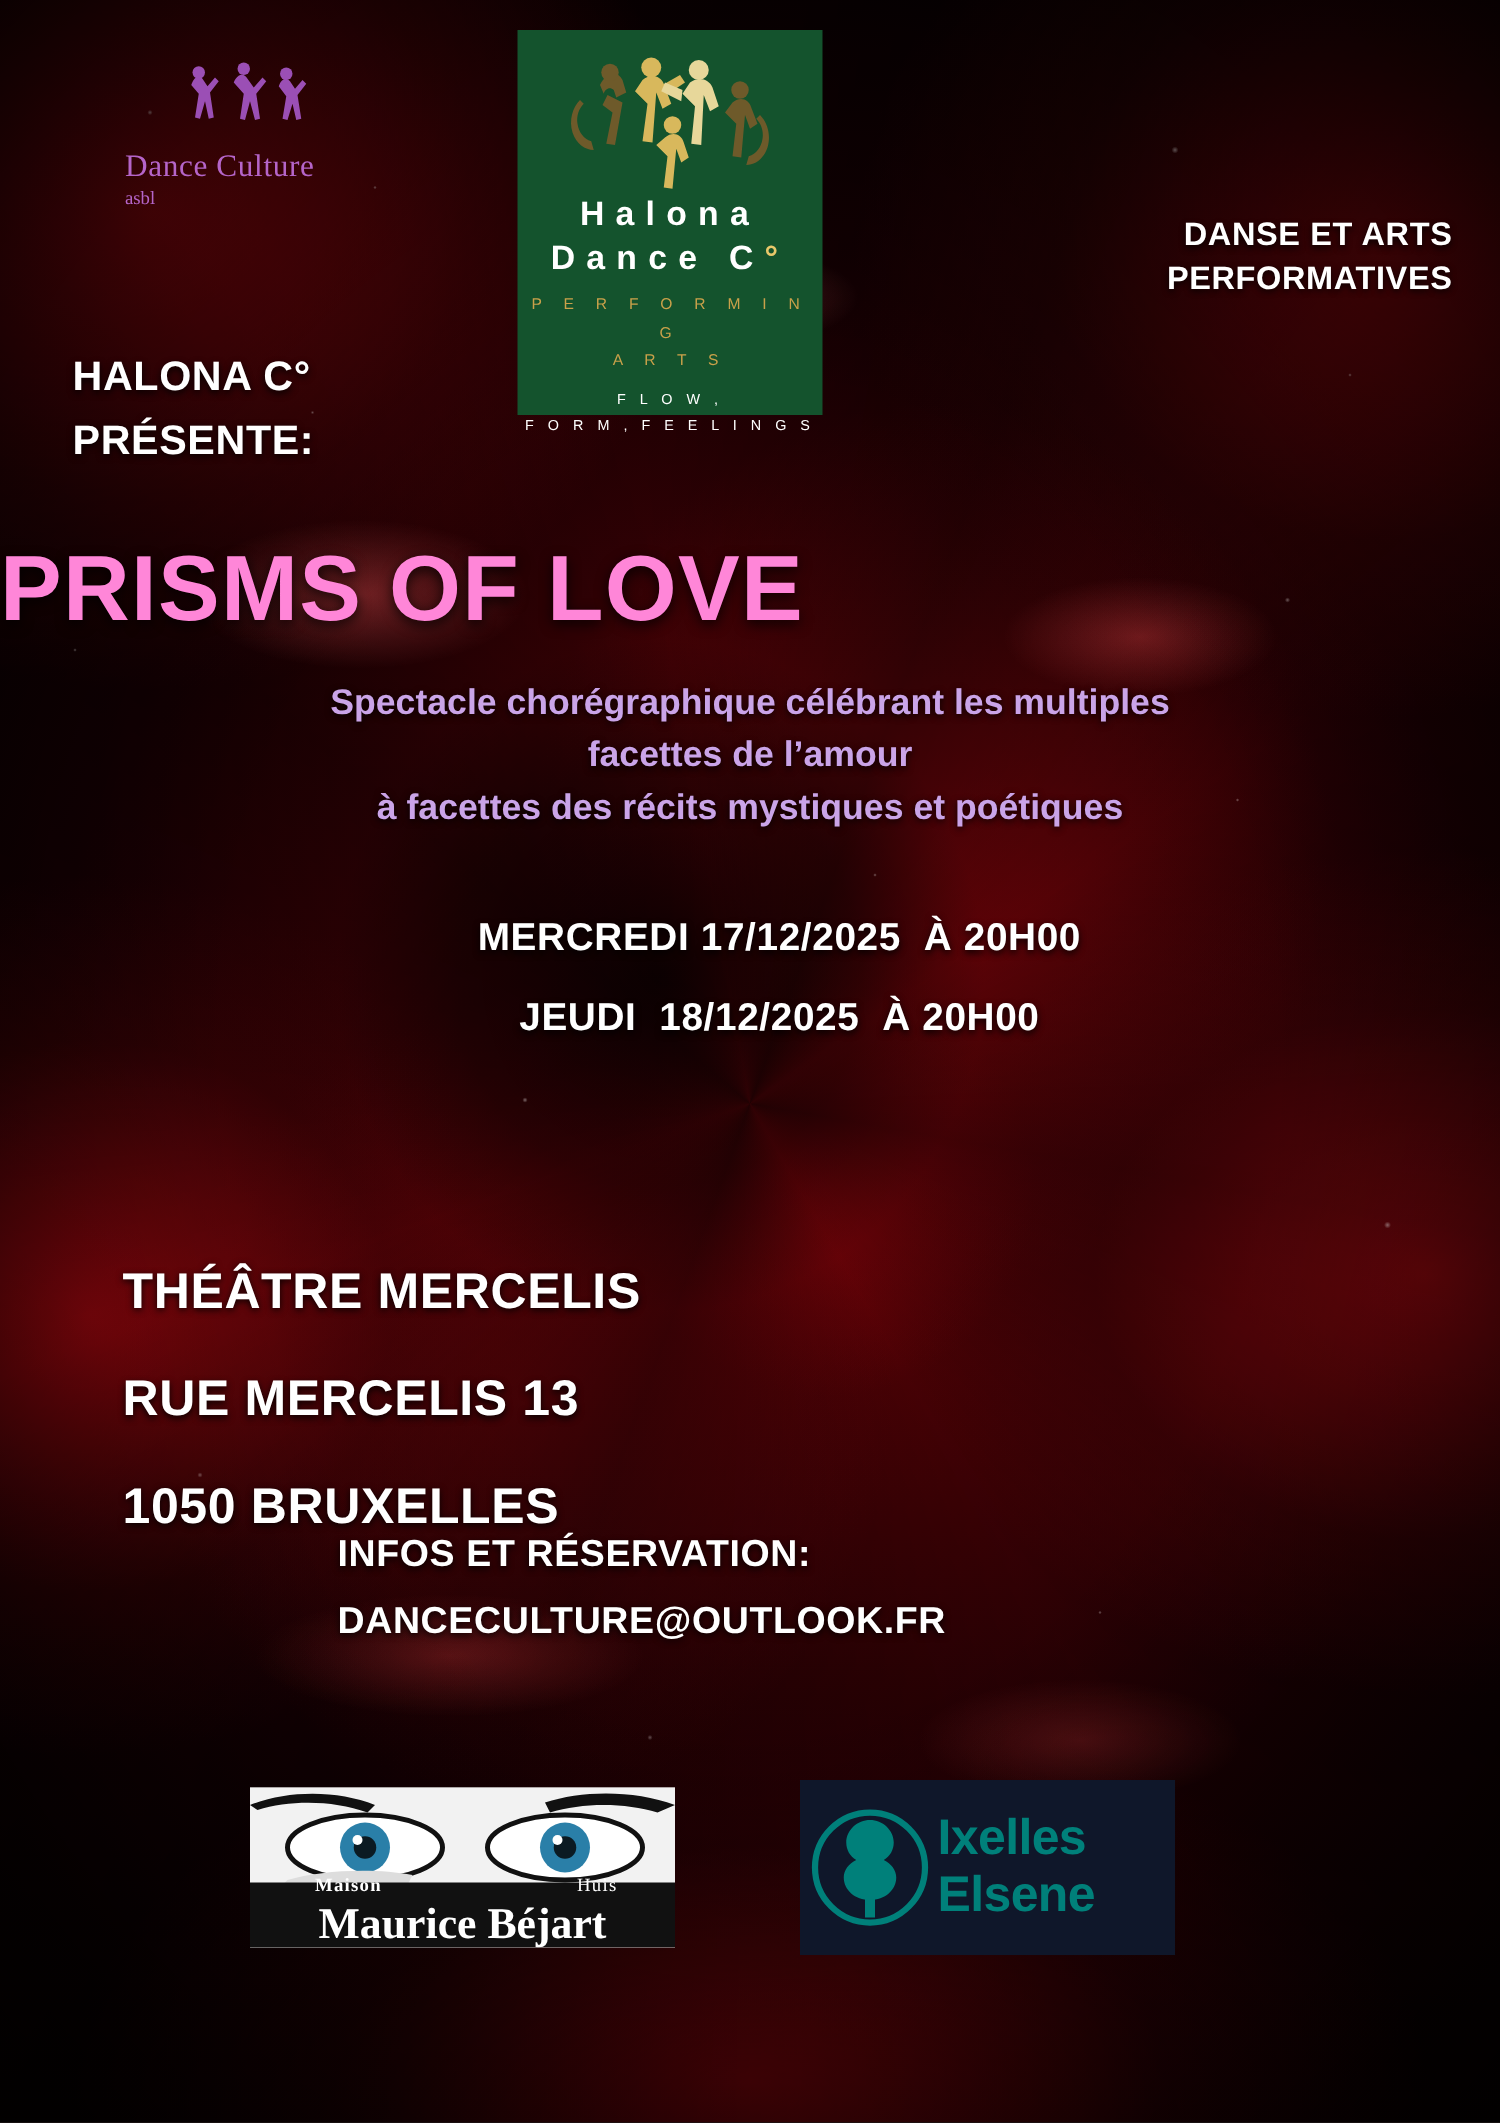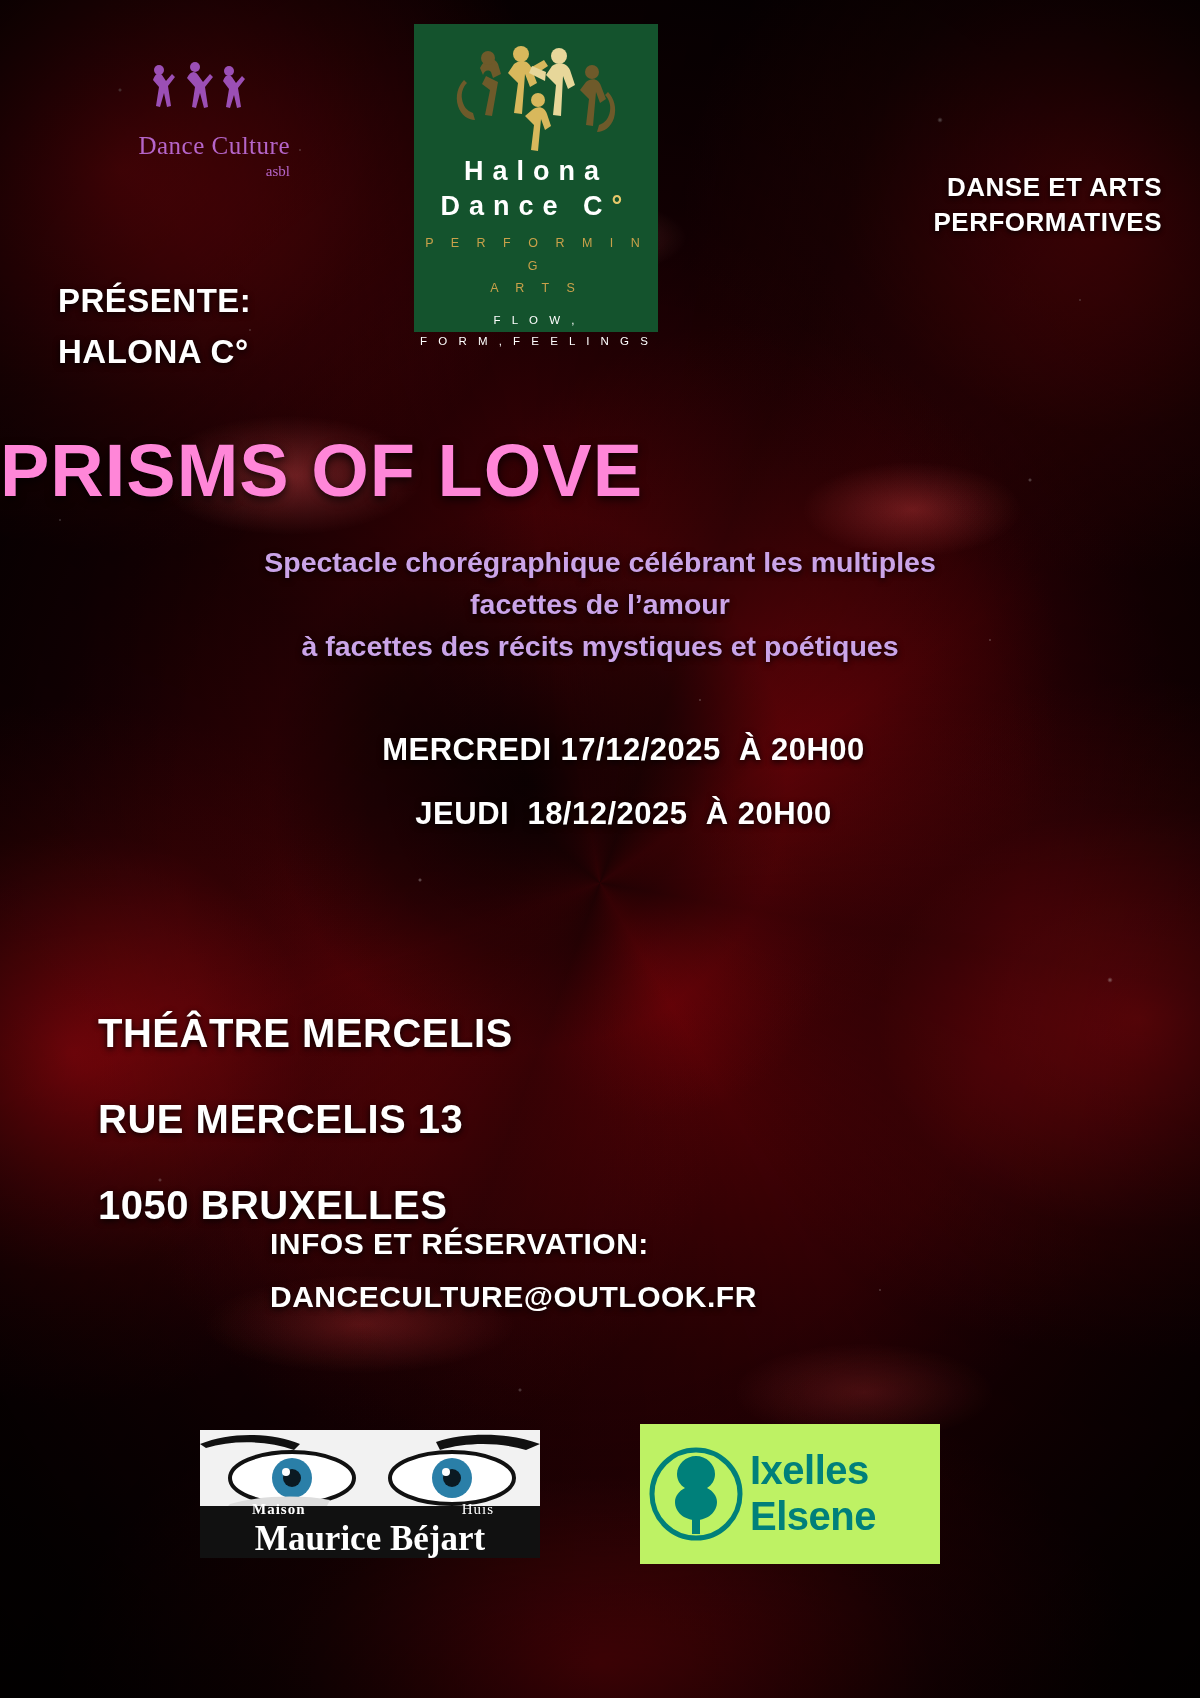--- a/index.html
+++ b/index.html
@@ -85,21 +85,21 @@
       radial-gradient(circle 3px at 520px 1390px, rgba(255,255,255,0.3), rgba(255,255,255,0) 70%),
       radial-gradient(circle 2px at 990px 640px, rgba(255,255,255,0.35), rgba(255,255,255,0) 70%),
       radial-gradient(circle 2px at 250px 330px, rgba(255,255,255,0.35), rgba(255,255,255,0) 70%);
   }
 
   
   .content { position: absolute; inset: 0; }
 
   
   .dance-culture-logo {
-    position: absolute; left: 100px; top: 60px; width: 190px; text-align: right;
+    position: absolute; left: 100px; top: 48px; width: 190px; text-align: left;
   }
   .dc-figures { height: 68px; display: flex; align-items: flex-end; justify-content: center; }
   .dc-name {
     font-family: "Liberation Serif", serif;
     color: #b565c9; font-size: 25px; letter-spacing: .5px; margin-top: 4px;
   }
   .dc-sub { color: #b565c9; font-size: 15px; font-family: "Liberation Serif", serif; margin-top: 3px; }
 
   
   .halona-box {
@@ -186,21 +186,21 @@
     position: absolute; left: 52px; bottom: 40px; color: #fff; font-size: 15px;
     font-family: "Liberation Serif", serif; letter-spacing: 1px; font-weight: bold;
   }
   .bejart-small-r {
     position: absolute; right: 46px; bottom: 40px; color: #fff; font-size: 15px;
     font-family: "Liberation Serif", serif; letter-spacing: 1px;
   }
 
   .ixelles-logo {
     position: absolute; left: 640px; top: 1424px; width: 300px; height: 140px;
-    background: #bef264; display: flex; align-items: center; padding: 13px 8px;
+    background: #0f172a; display: flex; align-items: center; padding: 13px 8px;
   }
   .ixelles-tree { width: 96px; height: 120px; flex: 0 0 auto; }
   .ixelles-text {
     color: #00807a; font-size: 40px; font-weight: bold; line-height: 1.14;
     letter-spacing: -.5px; margin-left: 6px;
   }
 </style>
 </head>
 <body>
 
@@ -276,22 +276,22 @@
         <div>F O R M , F E E L I N G S</div>
       </div>
     </div>
 
     <div class="danse-arts">
       <div>DANSE ET ARTS</div>
       <div>PERFORMATIVES</div>
     </div>
 
     <div class="presente">
+      <div>HALONA C°</div>
       <div>PRÉSENTE:</div>
-      <div>HALONA C°</div>
     </div>
 
     <div class="main-title">PRISMS OF LOVE</div>
 
     <div class="subtitle">
       <div>Spectacle chorégraphique célébrant les multiples</div>
       <div>facettes de l’amour</div>
       <div>à facettes des récits mystiques et poétiques</div>
     </div>
 

